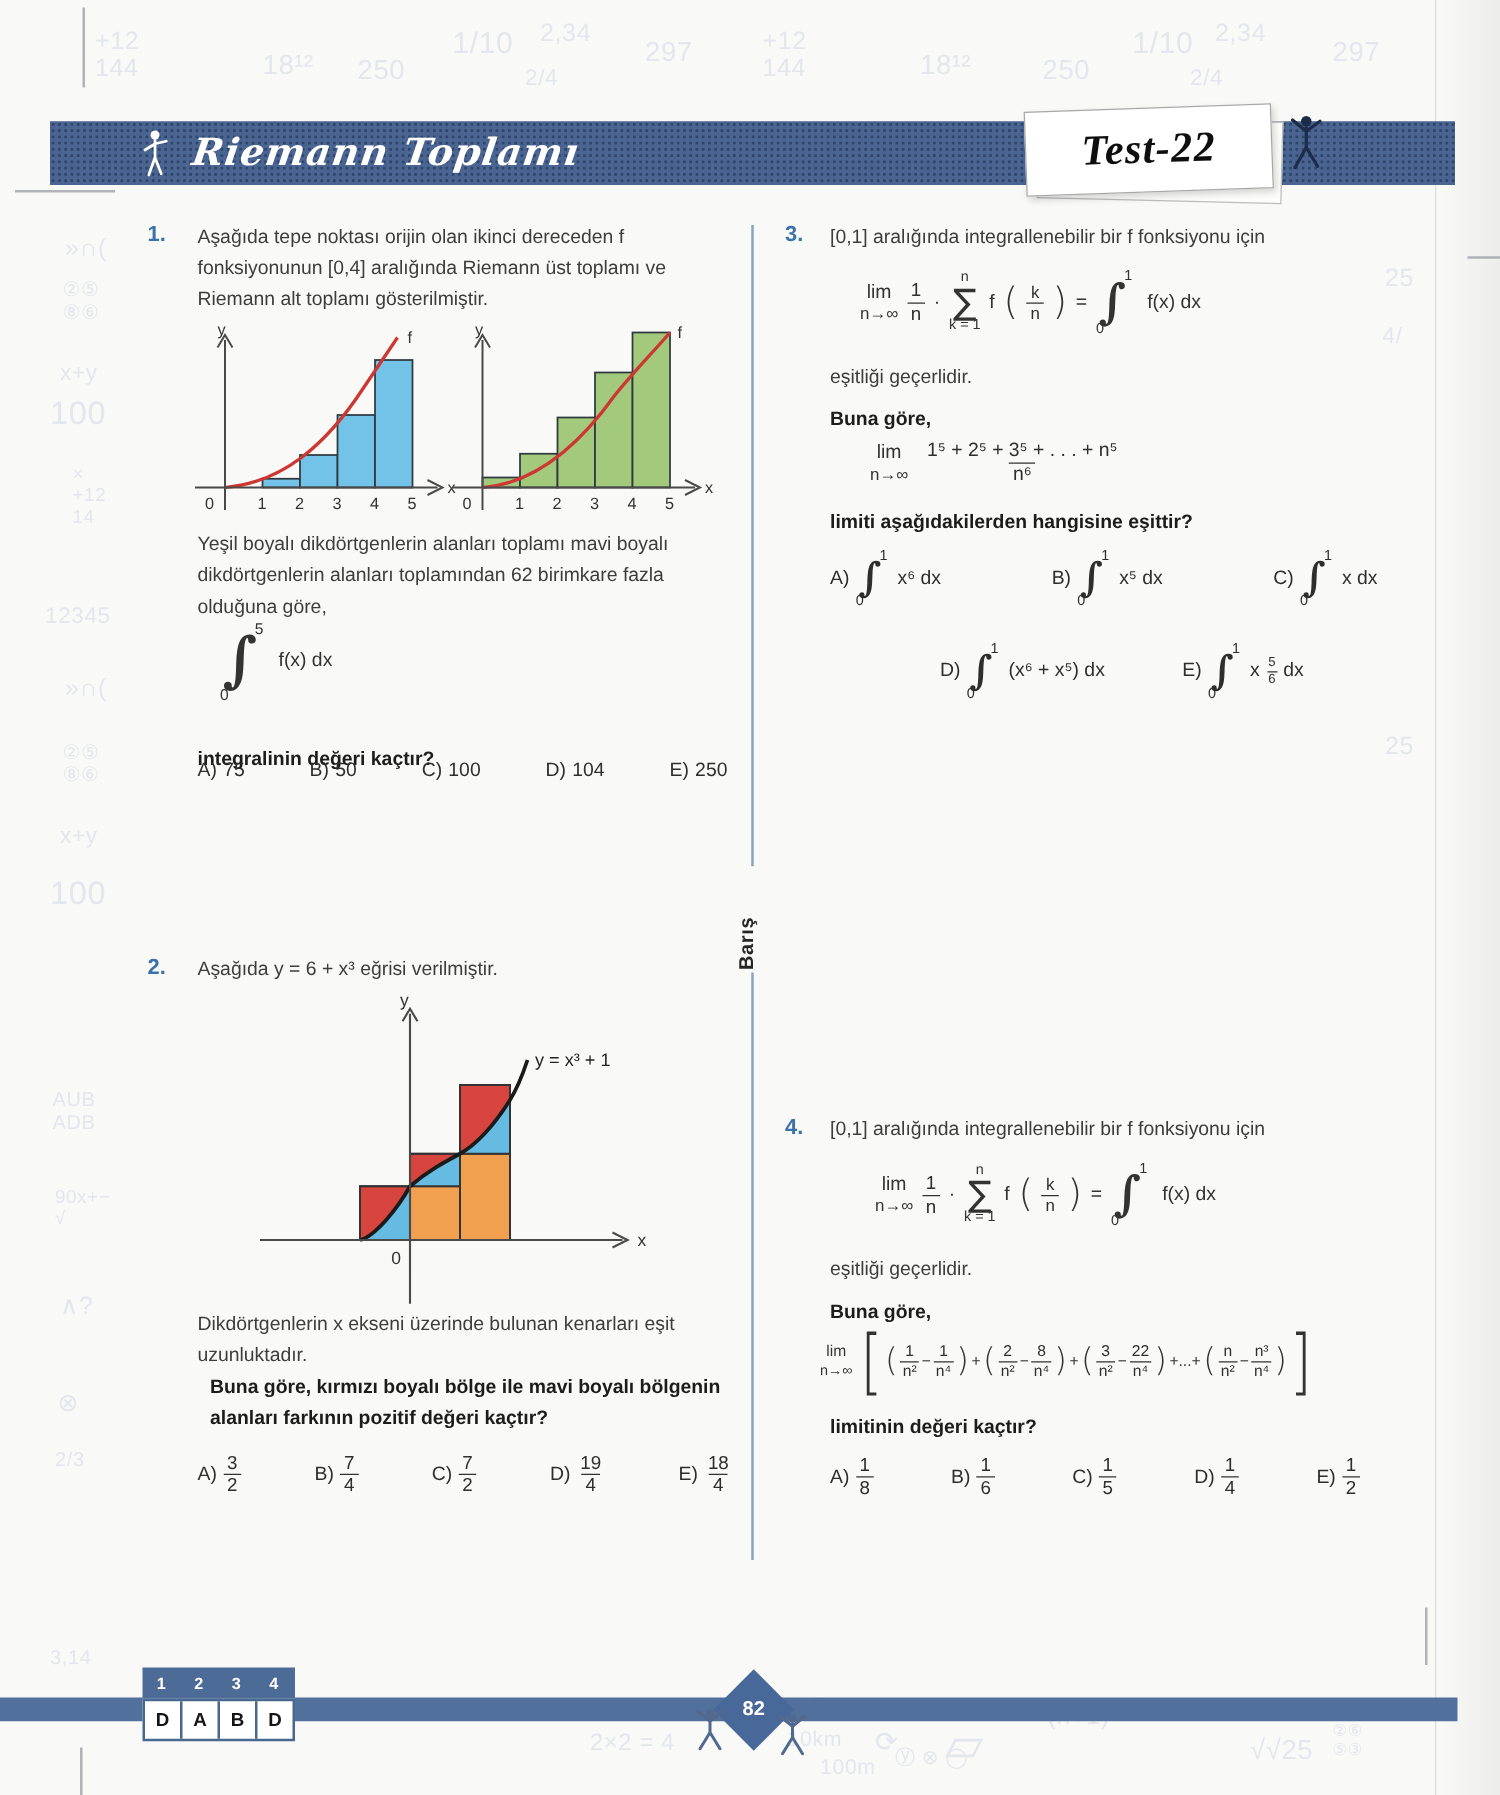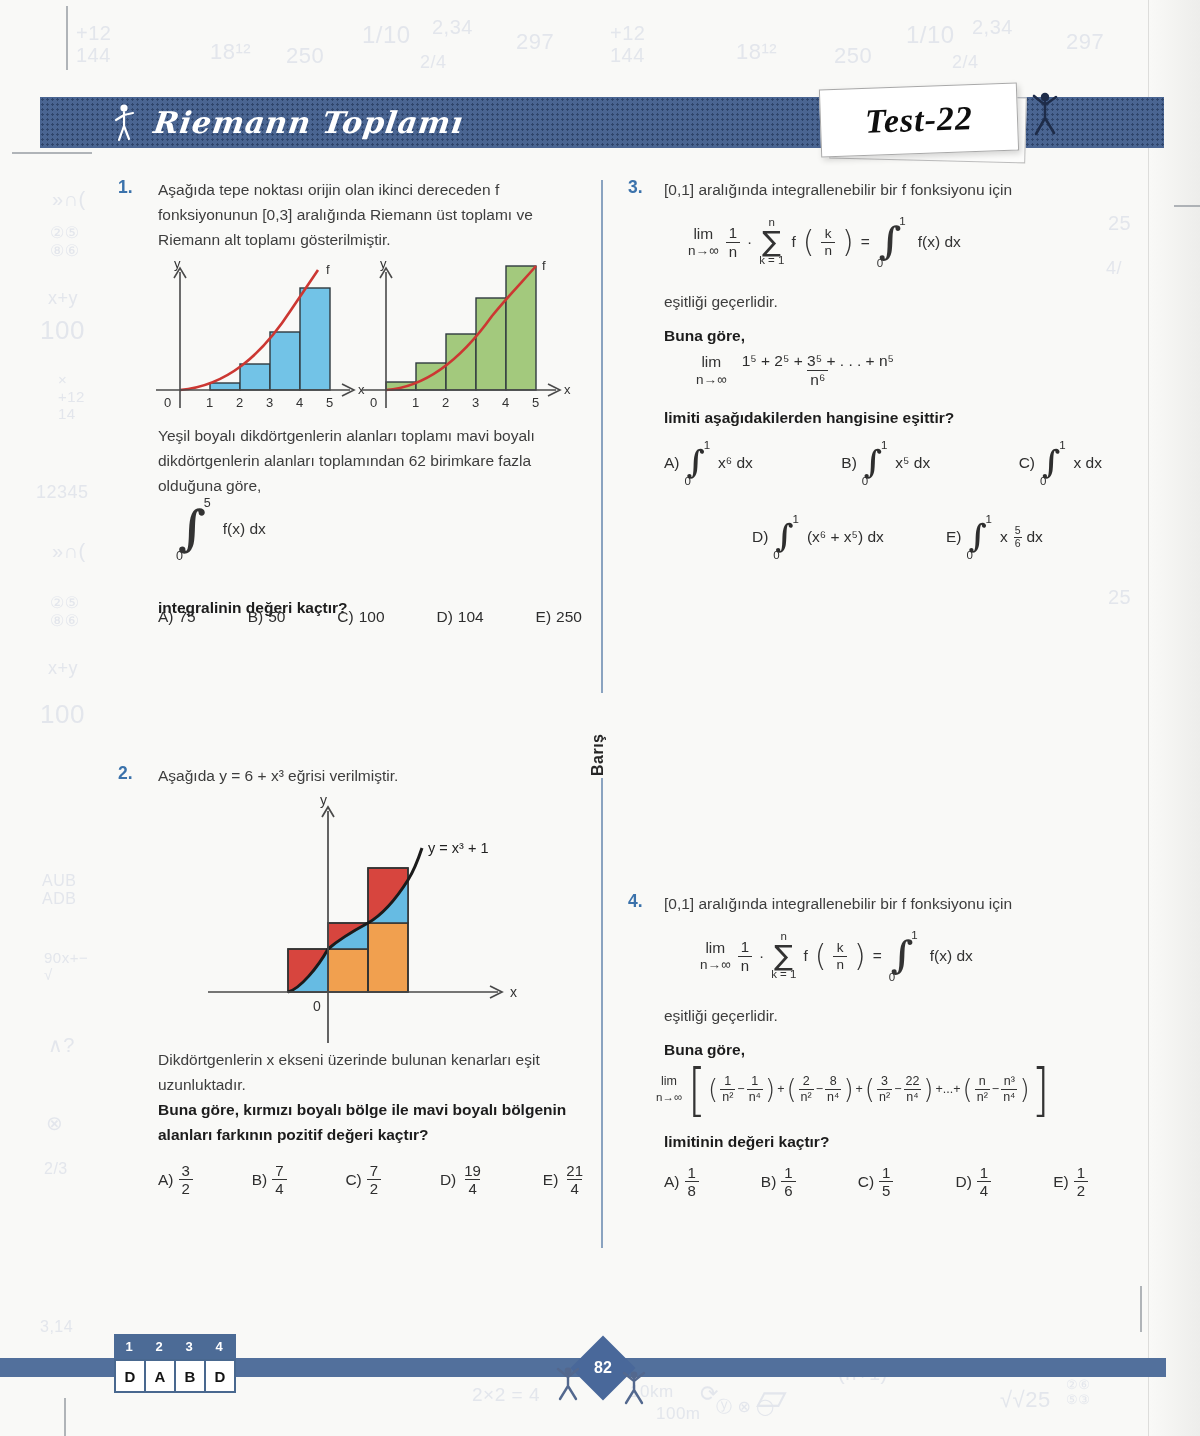--- a/index.html
+++ b/index.html
@@ -182,21 +182,21 @@
 <svg class="abs" style="left:1028px;top:90px;z-index:2" width="34" height="52" viewBox="0 0 34 52">
   <circle cx="17" cy="7" r="4.2" fill="#1e2c49"></circle>
   <path d="M17 12 L17 28 M17 15 L6 6 M17 15 L28 7 M17 28 L8 44 M17 28 L26 43" stroke="#1e2c49" stroke-width="2.6" fill="none" stroke-linecap="round"></path>
 </svg>
 
 <div class="divider-seg" style="top:180px;height:513px"></div>
 <div class="divider-label">Barış</div>
 <div class="divider-seg" style="top:778px;height:470px"></div>
 
 <span class="qnum" style="left:118px;top:177px">1.</span>
-<div class="qtext" style="left:158px;top:178px;width:434px">Aşağıda tepe noktası orijin olan ikinci dereceden f fonksiyonunun [0,3] aralığında Riemann üst toplamı ve Riemann alt toplamı gösterilmiştir.</div>
+<div class="qtext" style="left:158px;top:178px;width:434px">Aşağıda tepe noktası orijin olan ikinci dereceden f fonksiyonunun [0,4] aralığında Riemann üst toplamı ve Riemann alt toplamı gösterilmiştir.</div>
 
 <svg class="abs" style="left:146px;top:258px;z-index:1" width="220" height="160" viewBox="0 0 220 160">
   <g stroke="#2f3a3f" stroke-width="1.4" fill="#72c3e7">
     <rect x="64" y="125" width="30" height="7"></rect>
     <rect x="94" y="106" width="30" height="26"></rect>
     <rect x="124" y="74" width="30" height="58"></rect>
     <rect x="154" y="30" width="30" height="102"></rect>
   </g>
   <path d="M34 132 C 80 128 115 98 145 52 C 155 37 164 24 172 12" stroke="#cc3732" stroke-width="2.6" fill="none"></path>
   <path d="M34 150 L34 14 M28 20 L34 10 L40 20" stroke="#4a4a4a" stroke-width="1.6" fill="none"></path>
@@ -307,21 +307,21 @@
 
   <path d="M8 197 L298 197 M290 191 L302 197 L290 203" stroke="#4a4a4a" stroke-width="1.7" fill="none"></path>
   <path d="M128 248 L128 16 M122 22 L128 12 L134 22" stroke="#4a4a4a" stroke-width="1.7" fill="none"></path>
   <text x="113" y="216" font-size="14" fill="#333">0</text>
   <text x="310" y="202" font-size="14" fill="#333">x</text>
   <text x="120" y="10" font-size="14" fill="#333">y</text>
   <text x="228" y="58" font-size="14.5" fill="#222">y = x³ + 1</text>
 </svg>
 
 <div class="qtext" style="left:158px;top:1048px;width:444px">Dikdörtgenlerin x ekseni üzerinde bulunan kenarları eşit uzunluktadır.</div>
-<div class="qtext qbold" style="left:158px;top:1098px;width:448px">Buna göre, kırmızı boyalı bölge ile mavi boyalı bölgenin alanları farkının pozitif değeri kaçtır?</div>
+<div class="qtext qbold" style="left:168px;top:1098px;width:448px">Buna göre, kırmızı boyalı bölge ile mavi boyalı bölgenin alanları farkının pozitif değeri kaçtır?</div>
 
 <div class="opts" style="left:158px;top:1162px;width:428px">
   <span class="opt">
       <span>A)</span>
       <span class="fr">
         <span class="n">3</span>
         <span class="d">2</span>
       </span>
     </span>
   <span class="opt">
@@ -341,21 +341,21 @@
   <span class="opt">
       <span>D)</span>
       <span class="fr">
         <span class="n">19</span>
         <span class="d">4</span>
       </span>
     </span>
   <span class="opt">
       <span>E)</span>
       <span class="fr">
-        <span class="n">21</span>
+        <span class="n">18</span>
         <span class="d">4</span>
       </span>
     </span>
 </div>
 
 <span class="qnum" style="left:628px;top:177px">3.</span>
 <div class="qtext" style="left:664px;top:178px;width:442px">[0,1] aralığında integrallenebilir bir f fonksiyonu için</div>
 
 <div class="mrow" style="left:688px;top:212px">
   <span class="lim">

